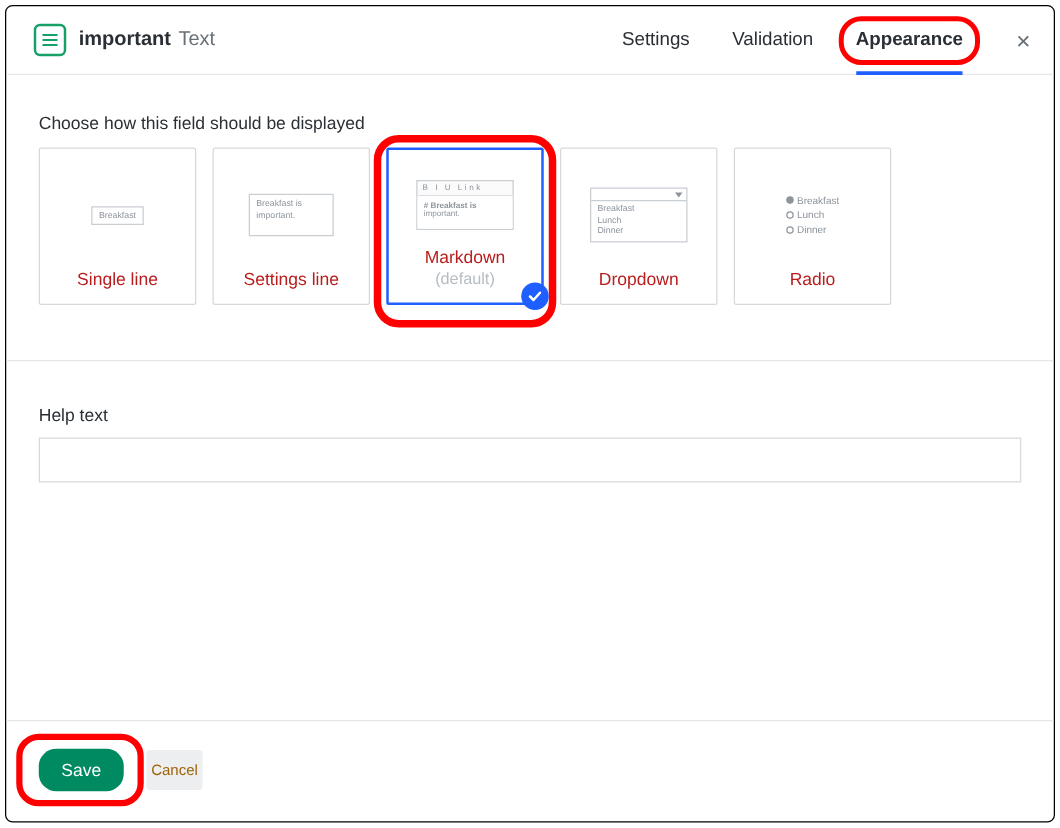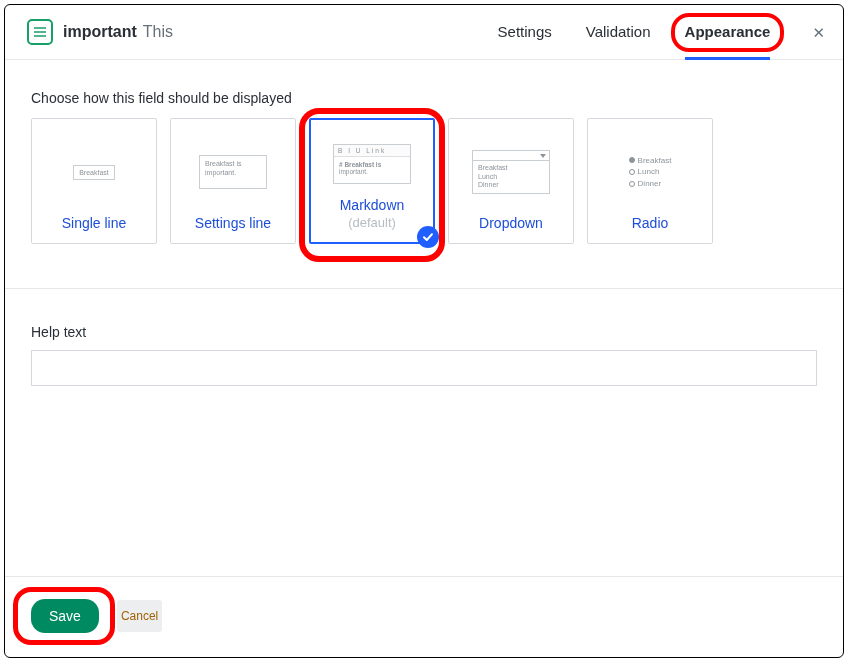--- a/index.html
+++ b/index.html
@@ -116,21 +116,21 @@
   .mini-select .selbar:after{
     content:""; position:absolute; right:3px; top:3px;
     border-left:3px solid transparent; border-right:3px solid transparent;
     border-top:4px solid #8d949b;
   }
   .mini-select .optlist{ padding:3px 5px; line-height:1.25;}
   .mini-radio{ font-size:8px; color:#8d949b; line-height:1.45;}
   .mini-radio .r{display:flex; align-items:center; gap:3px;}
   .mini-radio .bullet{width:6px;height:6px;border:1px solid #8d949b;border-radius:50%;}
   .mini-radio .bullet.filled{background:#8d949b;}
-  .opt-label{ font-size:14px; color:#1d4ed8; }
+  .opt-label{ font-size:14px; color:#b91c1c; }
   .opt-sublabel{ font-size:13px; color:#b6bcc2; margin-top:2px;}
 
   .opt.selected{
     border:2px solid #1f5fff;
   }
   .opt .check{
     display:none;
     position:absolute; right:-6px; bottom:-6px;
     width:22px; height:22px; border-radius:50%;
     background:#1f5fff;
@@ -200,21 +200,21 @@
 
   <div class="header">
     <div class="field-icon">
       <svg width="14" height="12" viewBox="0 0 14 12">
         <line x1="1" y1="2" x2="13" y2="2" stroke="#16a068" stroke-width="1.6"></line>
         <line x1="1" y1="6" x2="13" y2="6" stroke="#16a068" stroke-width="1.6"></line>
         <line x1="1" y1="10" x2="13" y2="10" stroke="#16a068" stroke-width="1.6"></line>
       </svg>
     </div>
     <span class="field-name">important</span>
-    <span class="field-type">This</span>
+    <span class="field-type">Text</span>
 
     <div class="tabs">
       <div class="tab">Settings</div>
       <div class="tab">Validation</div>
       <div class="tab-appearance-wrap">
         <div class="tab active">Appearance</div>
         <div class="tab-active-underline"></div>
         <div class="tab-highlight"></div>
       </div>
       <span class="close-x">✕</span>

